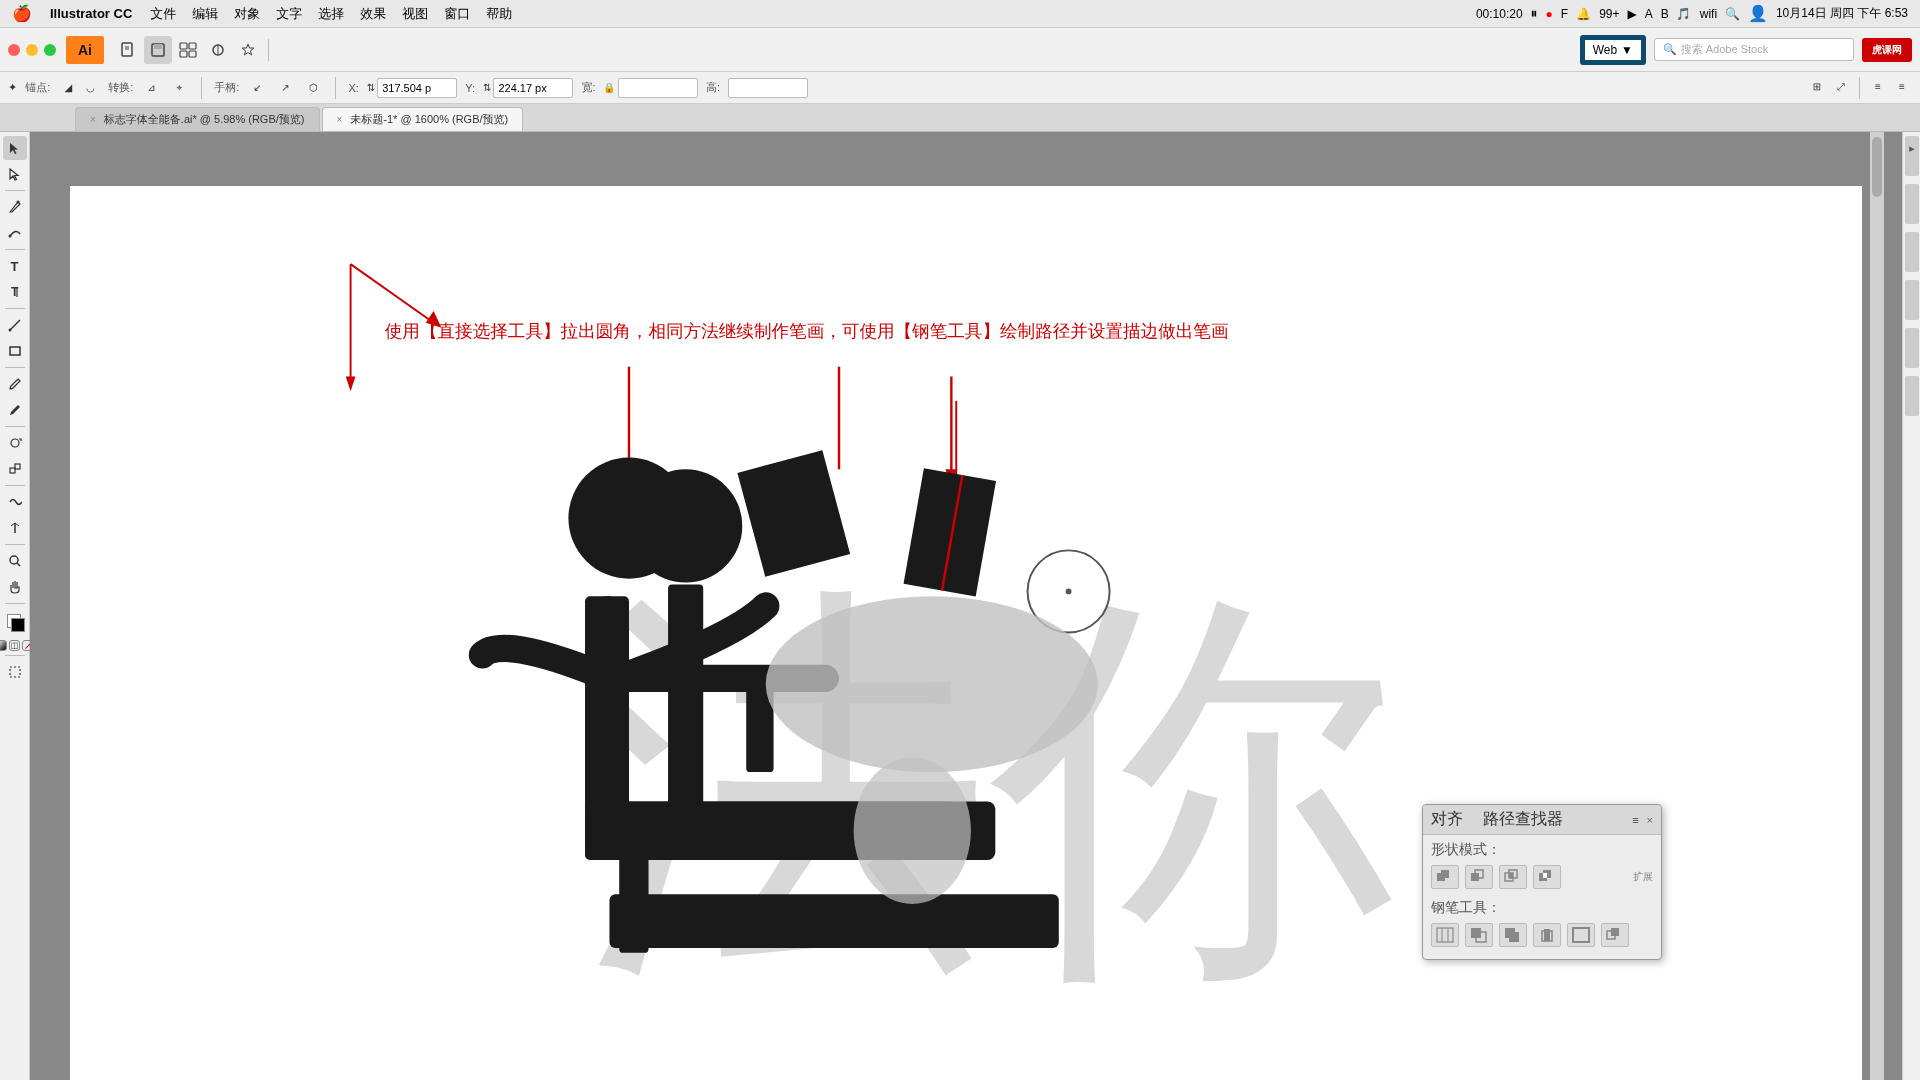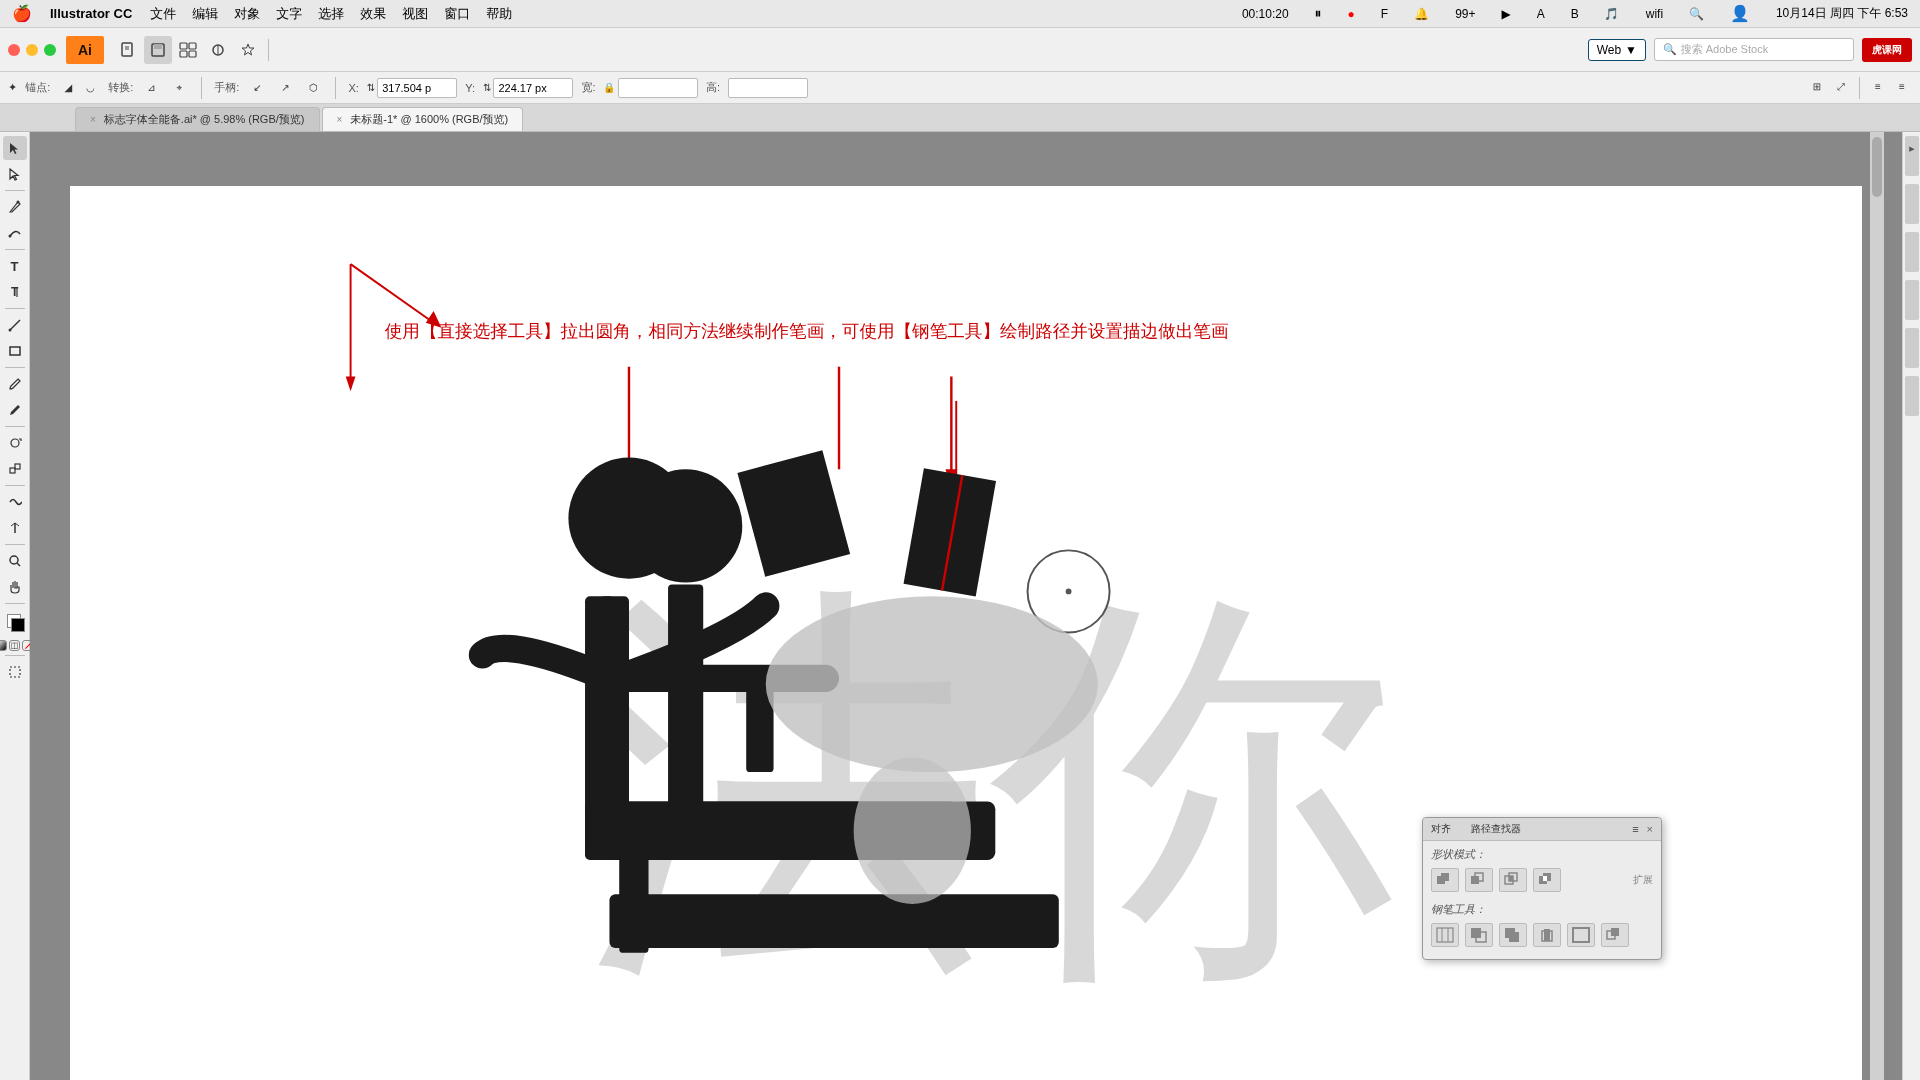--- a/index.html
+++ b/index.html
@@ -9,21 +9,21 @@
     .menu-bar {
       width: 100%; height: 28px; background: #e8e8e8;
       display: flex; align-items: center; padding: 0 12px;
       font-size: 13px; color: #000; gap: 18px;
       border-bottom: 1px solid #ccc;
       position: relative; z-index: 100;
     }
     .menu-bar .apple-logo { font-size: 16px; }
     .menu-bar .app-name { font-weight: bold; }
     .menu-bar .menu-items { display: flex; gap: 16px; }
-    .menu-bar .right-items { margin-left: auto; display: flex; align-items: center; gap: 26px; font-size: 12px; }
+    .menu-bar .right-items { margin-left: auto; display: flex; align-items: center; gap: 8px; font-size: 12px; }
     .menu-bar .time { font-weight: 500; }
 
     
     .toolbar {
       width: 100%; height: 44px; background: #f0f0f0;
       display: flex; align-items: center; padding: 0 8px; gap: 2px;
       border-bottom: 1px solid #ccc;
     }
     .toolbar-ai-logo {
       width: 38px; height: 28px; background: #ff7f18;
@@ -33,21 +33,21 @@
     }
     .toolbar-btn {
       width: 28px; height: 28px; display: flex; align-items: center; justify-content: center;
       border: 1px solid transparent; border-radius: 3px; cursor: pointer; font-size: 13px;
       background: transparent; color: #333;
     }
     .toolbar-separator { width: 1px; height: 22px; background: #bbb; margin: 0 4px; }
     .toolbar-right { margin-left: auto; display: flex; align-items: center; gap: 8px; }
     .web-dropdown {
       display: flex; align-items: center; gap: 4px;
-      border: 1px solid #0c4a6e; border-radius: 3px; padding: 3px 8px;
+      border: 5px solid #0c4a6e; border-radius: 3px; padding: 3px 8px;
       background: #fff; font-size: 12px; cursor: pointer;
     }
     .search-box {
       display: flex; align-items: center;
       border: 1px solid #bbb; border-radius: 3px; padding: 3px 8px;
       background: #fff; font-size: 12px; width: 200px;
     }
 
     
     .secondary-toolbar {
@@ -138,24 +138,24 @@
       border: 1px solid #999; border-radius: 4px;
       font-size: 11px; color: #333;
       box-shadow: 2px 2px 8px rgba(0,0,0,0.3);
     }
     .panel-header {
       display: flex; align-items: center; justify-content: space-between;
       padding: 4px 8px; background: #d8d8d8;
       border-bottom: 1px solid #bbb; border-radius: 4px 4px 0 0;
     }
     .panel-title-row { display: flex; gap: 20px; }
-    .panel-title { font-size: 10px; font-weight: 500; cursor: pointer; }
+    .panel-title { font-size: 16px; font-weight: 500; cursor: pointer; }
     .panel-title.active { font-weight: normal; }
     .panel-close-btn { font-size: 11px; cursor: pointer; color: #666; }
-    .panel-section-label { padding: 6px 8px 2px; font-size: 11px; color: #555; font-style: italic; }
+    .panel-section-label { padding: 6px 8px 2px; font-size: 14px; color: #555; }
     .panel-icons-row {
       display: flex; align-items: center; padding: 4px 8px; gap: 6px; text-align: right;
     }
     .panel-icon-btn {
       width: 28px; height: 24px; background: #ddd;
       border: 1px solid #bbb; border-radius: 2px;
       display: flex; align-items: center; justify-content: center;
       cursor: pointer; font-size: 10px;
     }
     .panel-expand-btn {

